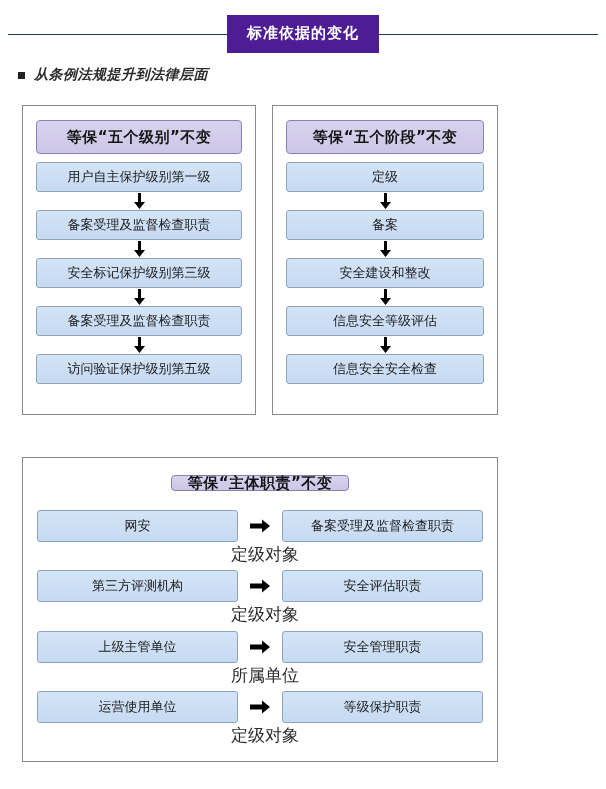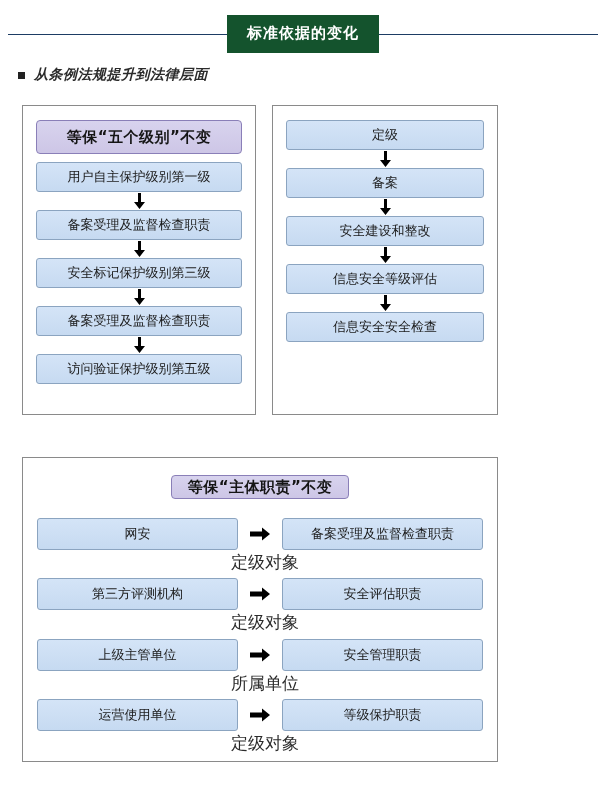--- a/index.html
+++ b/index.html
@@ -28,21 +28,21 @@
   }
   .title-rule {
     height: 1px;
     background: #1d3c64;
     flex: 1 1 auto;
   }
   .title-rule.left { margin-left: 8px; }
   .title-rule.right { margin-right: 8px; }
   .title-box {
     flex: 0 0 auto;
-    background: #14532d;
+    background: #4c1d95;
     color: #ffffff;
     font-size: 15px;
     font-weight: bold;
     letter-spacing: 1px;
     padding: 11px 20px 12px 20px;
     line-height: 1;
     white-space: nowrap;
   }
 
   
@@ -167,21 +167,21 @@
     box-sizing: border-box;
     padding: 17px 14px 10px 14px;
   }
   .duties-header-row {
     display: flex;
     justify-content: center;
     margin-bottom: 19px;
   }
   .duties-inner .hdr-box {
     width: 178px;
-    height: 24px;
+    height: 16px;
     font-size: 15px;
   }
   .duty-row {
     display: flex;
     align-items: center;
     margin-bottom: 2px;
   }
   .duty-left.blue-box {
     width: 202px;
     height: 32px;
@@ -250,20 +250,21 @@
       <svg width="13" height="16" viewBox="0 0 13 16">
           <path d="M5 0 H8 V9 H12 L6.5 16 L1 9 H5 Z" fill="#000"></path>
         </svg>
     </div>
     <div class="blue-box">访问验证保护级别第五级</div>
   </div>
 </div>
 
 <div class="panel" id="panel-phases">
   <div class="flow-col">
+    <div class="hdr-box">等保“五个阶段”不变</div>
 
     <div class="blue-box">定级</div>
     <div class="arrow-down">
       <svg width="13" height="16" viewBox="0 0 13 16">
           <path d="M5 0 H8 V9 H12 L6.5 16 L1 9 H5 Z" fill="#000"></path>
         </svg>
     </div>
     <div class="blue-box">备案</div>
     <div class="arrow-down">
       <svg width="13" height="16" viewBox="0 0 13 16">

